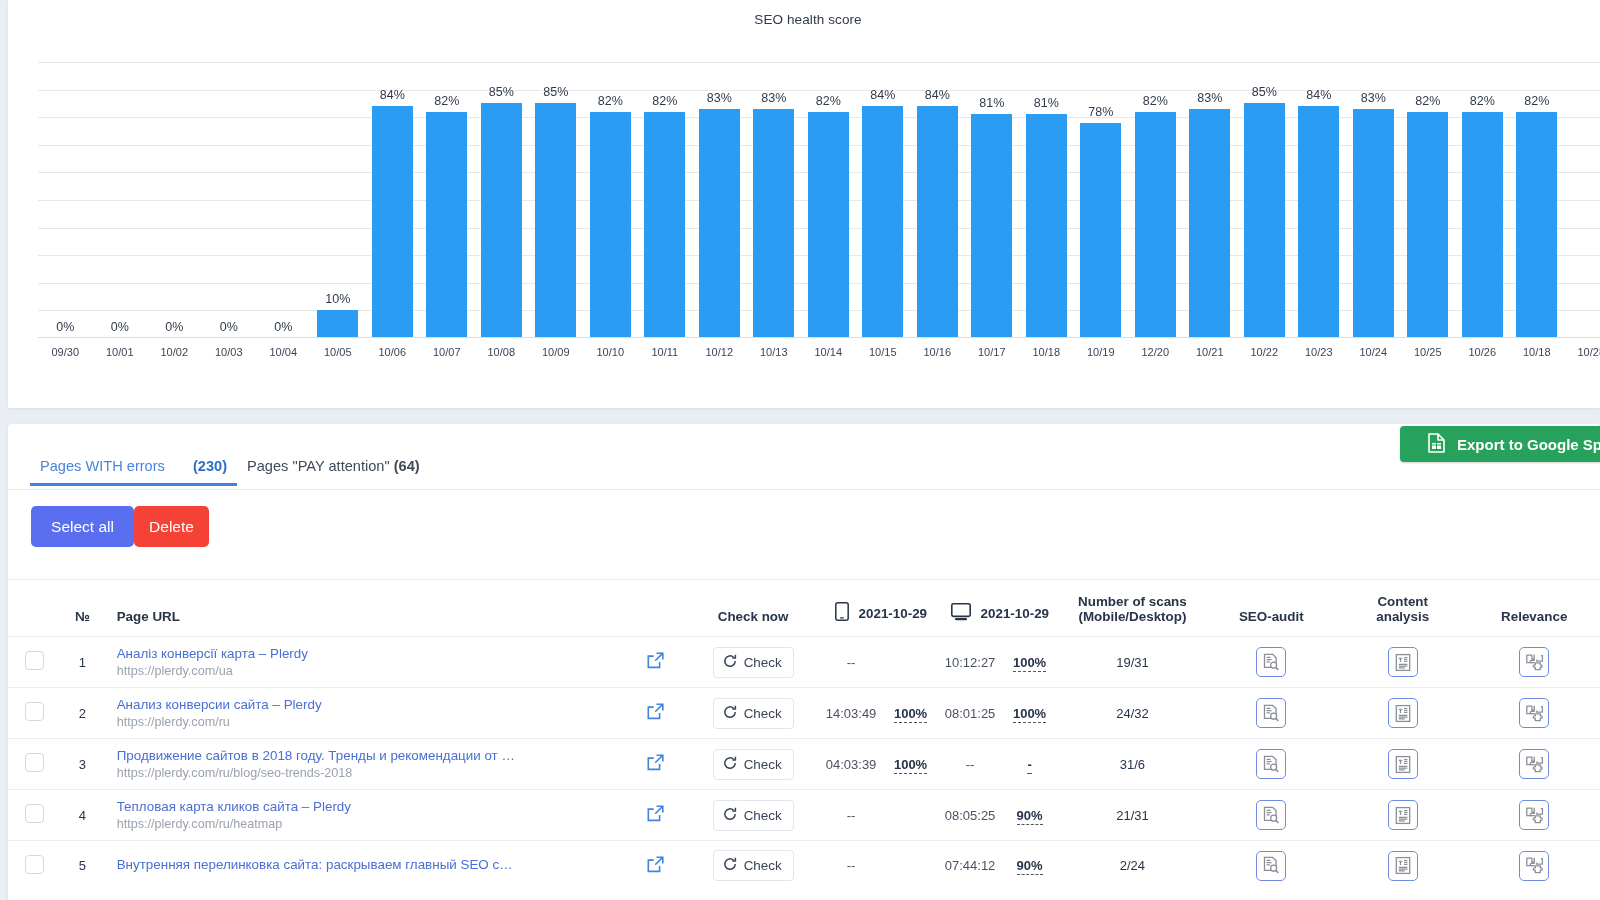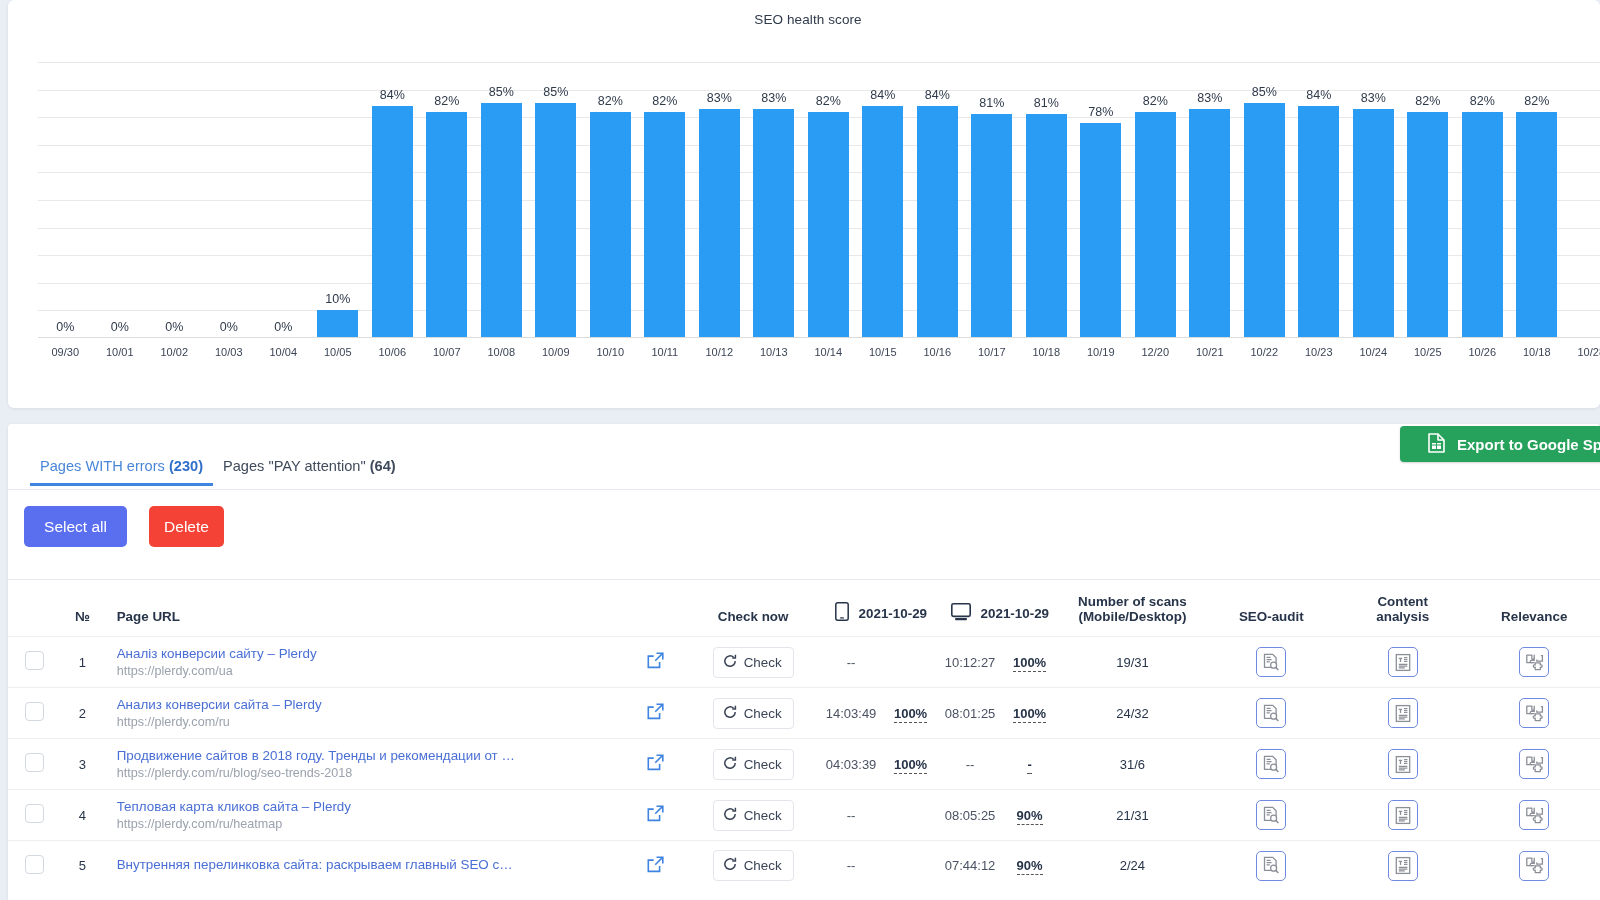--- a/index.html
+++ b/index.html
@@ -8,21 +8,21 @@
     background: #e9eef4;
     font-family: "Liberation Sans", sans-serif;
     overflow: hidden;
   }
 
   
   .chart-card {
     position: absolute;
     left: 8px; top: 0; width: 1592px; height: 408px;
     background: #fff;
-    border-radius: 6px;
+    border-radius: 1px;
     box-shadow: 0 1px 3px rgba(60,70,90,.10);
     padding-left: 36px;
   }
   .chart-title {
     position: absolute; left: 0; top: 12px; width: 1600px;
     text-align: center;
     font-size: 13.5px; color: #2f3a4a; letter-spacing: .1px;
   }
   .plot {
     position: absolute;
@@ -87,23 +87,23 @@
   .tab {
     font-size: 14.6px; color: #3f4a5c;
     padding: 6px 10px 12px 10px;
     cursor: pointer; white-space: nowrap;
   }
   .tab b { font-weight: bold; }
   .tab.active {
     color: #4a86d8;
     box-shadow: inset 0 -3px 0 0 #3f84e0;
   }
-  .tab.active b { color: #2f6fc9; }
-
-  .action-row { position: absolute; left: 16px; top: 82px; display: flex; gap: 22px; }
+  .tab.active b { color: #2f6fc9; margin-left: 24px; }
+
+  .action-row { position: absolute; left: 23px; top: 82px; display: flex; }
   .btn {
     border: none; border-radius: 5px;
     color: #fff; font-size: 15.5px;
     font-family: "Liberation Sans", sans-serif;
     cursor: pointer;
     height: 41px;
     display: flex; align-items: center; justify-content: center;
   }
   .btn-select { background: #5a6ef0; width: 103px; }
   .btn-delete { background: #f44336; width: 75px; }
@@ -408,21 +408,21 @@
             <div>analysis</div>
           </th>
           <th class="c-icon">Relevance</th>
         </tr>
       </thead>
       <tbody>
           <tr>
             <td class="c-chk"><span class="chk"></span></td>
             <td class="c-num">1</td>
             <td class="c-url">
-              <span class="url-title">Аналіз конверсии сайту – Plerdy</span>
+              <span class="url-title">Аналіз конверсії карта – Plerdy</span>
               <span class="url-sub">https://plerdy.com/ua</span>
             </td>
             <td class="c-ext"><span class="ext-link">
                 <svg width="17" height="17" viewBox="0 0 17 17">
                   <path d="M9.5 1.2h6.3v6.3" fill="none" stroke="#3f84e0" stroke-width="1.6"></path>
                   <path d="M15.6 1.4L8.2 8.8" fill="none" stroke="#3f84e0" stroke-width="1.6"></path>
                   <path d="M12.6 10v5.4H1.3V4.1h5.4" fill="none" stroke="#3f84e0" stroke-width="1.6"></path>
                 </svg>
               </span></td>
             <td class="c-check"><button class="btn-check">

